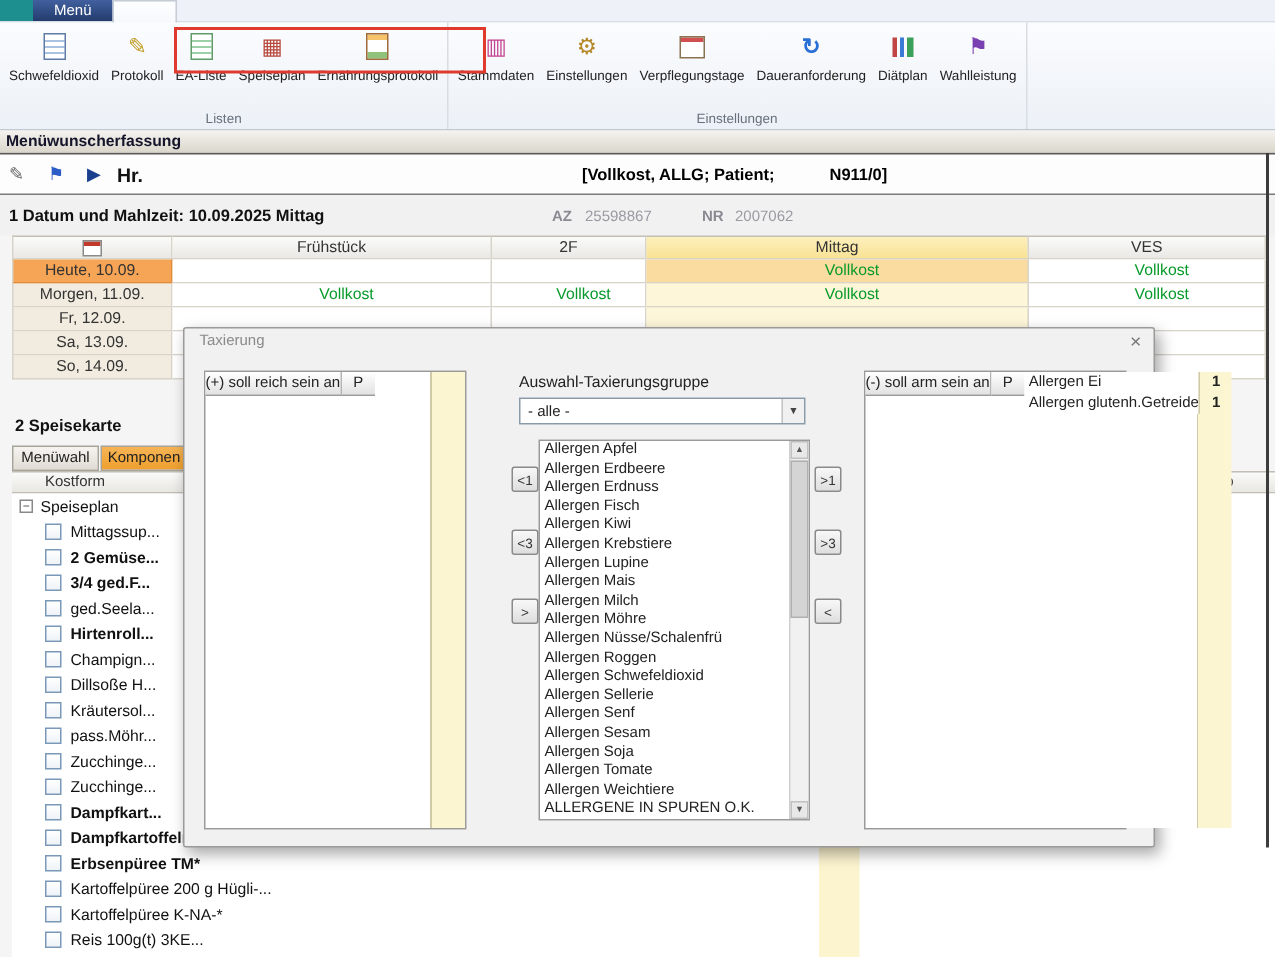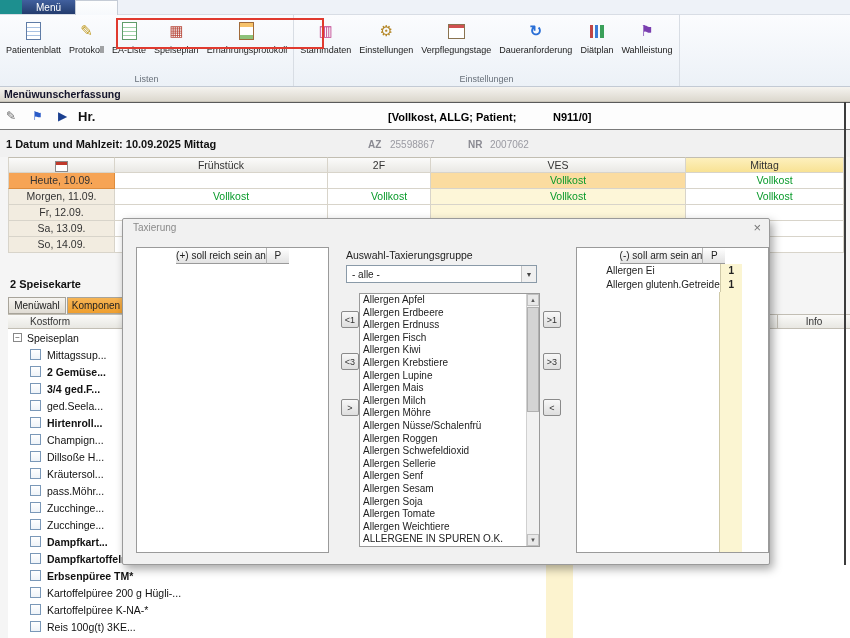--- a/index.html
+++ b/index.html
@@ -103,22 +103,22 @@
   .cb { width:11px; height:11px; border:1px solid #7a98b8; background:linear-gradient(#fff,#eef3f8); flex:none; }
   .col-strip { position:absolute; left:546px; top:314px; width:27px; height:324px; background:#fcf3cf; z-index:1; }
   .right-edge { position:absolute; left:844px; top:102px; width:2px; height:463px; background:#3c3c3c; z-index:2; }
 
   
   .dialog { position:absolute; left:122px; top:218px; width:648px; height:347px; z-index:50;
             background:#f1f1f1; border:1px solid #9a9a9a; border-radius:2px;
             box-shadow:3px 4px 10px rgba(0,0,0,.35); }
   .dlg-title { position:absolute; left:10px; top:3px; font-size:10px; color:#8a8a8a; }
   .dlg-close { position:absolute; right:8px; top:1px; font-size:13px; color:#777; cursor:default; }
-  .panel { position:absolute; top:28px; width:193px; height:306px; border:1px solid #9a9a9a;
-           display:flex; flex-direction:column; background:#fff;align-items:center; }
+  .panel { position:absolute; top:28px; width:175px; height:306px; border:1px solid #9a9a9a;
+           display:flex; flex-direction:row; background:#fff; }
   .panel-left { left:13px; }
   .panel-right { left:453px; }
   .phead { display:flex; height:16px; flex:none; }
   .phead-main { flex:1; background:linear-gradient(#fff,#e2e2e2); border-bottom:1px solid #9a9a9a;
                 border-right:1px solid #b5b5b5; font-size:10px; line-height:15px; text-align:center; color:#222; }
   .phead-p { width:22px; background:linear-gradient(#fff,#e2e2e2); border-bottom:1px solid #9a9a9a;
              font-size:10px; line-height:15px; text-align:center; color:#222; }
   .pbody { flex:1; display:flex; flex-direction:column; }
   .prow { display:flex; height:14px; flex:none; }
   .pname { flex:1; background:#fff; font-size:10px; line-height:14px; padding-left:3px; white-space:nowrap; overflow:hidden; }
@@ -156,21 +156,21 @@
     <div class="tab tab-active">Start</div>
     <div class="tab">Merkmale</div>
     <div class="tab">Ansicht</div>
   </div>
 
   <div class="ribbon">
     <div class="rgroup">
       <div class="rgroup-buttons">
           <div class="rbtn">
             <div class="ricon patient-sheet-icon"></div>
-            <div class="rlabel">Patientenblatt</div>
+            <div class="rlabel">Schwefeldioxid</div>
           </div>
           <div class="rbtn">
             <div class="ricon protocol-icon"></div>
             <div class="rlabel">Protokoll</div>
           </div>
           <div class="rbtn">
             <div class="ricon ea-list-icon"></div>
             <div class="rlabel">EA-Liste</div>
           </div>
           <div class="rbtn">
@@ -233,22 +233,22 @@
     <span class="sec1-az-v">25598867</span>
     <span class="sec1-nr-l">NR</span>
     <span class="sec1-nr-v">2007062</span>
   </div>
 
   <div class="meal-table">
     <div class="mrow mhead">
       <div class="mcell"><span class="cal-mini"></span></div>
       <div class="mcell">Frühstück</div>
       <div class="mcell">2F</div>
+      <div class="mcell mittagc">Mittag</div>
       <div class="mcell">VES</div>
-      <div class="mcell mittagc">Mittag</div>
     </div>
     <div>
         <div class="mrow sel">
           <div class="mcell datec">Heute, 10.09.</div>
           <div class="mcell vc col0"></div>
           <div class="mcell vc col1"></div>
           <div class="mcell vc col2 vollkost">Vollkost</div>
           <div class="mcell vc col3 vollkost">Vollkost</div>
         </div>
         <div class="mrow">

